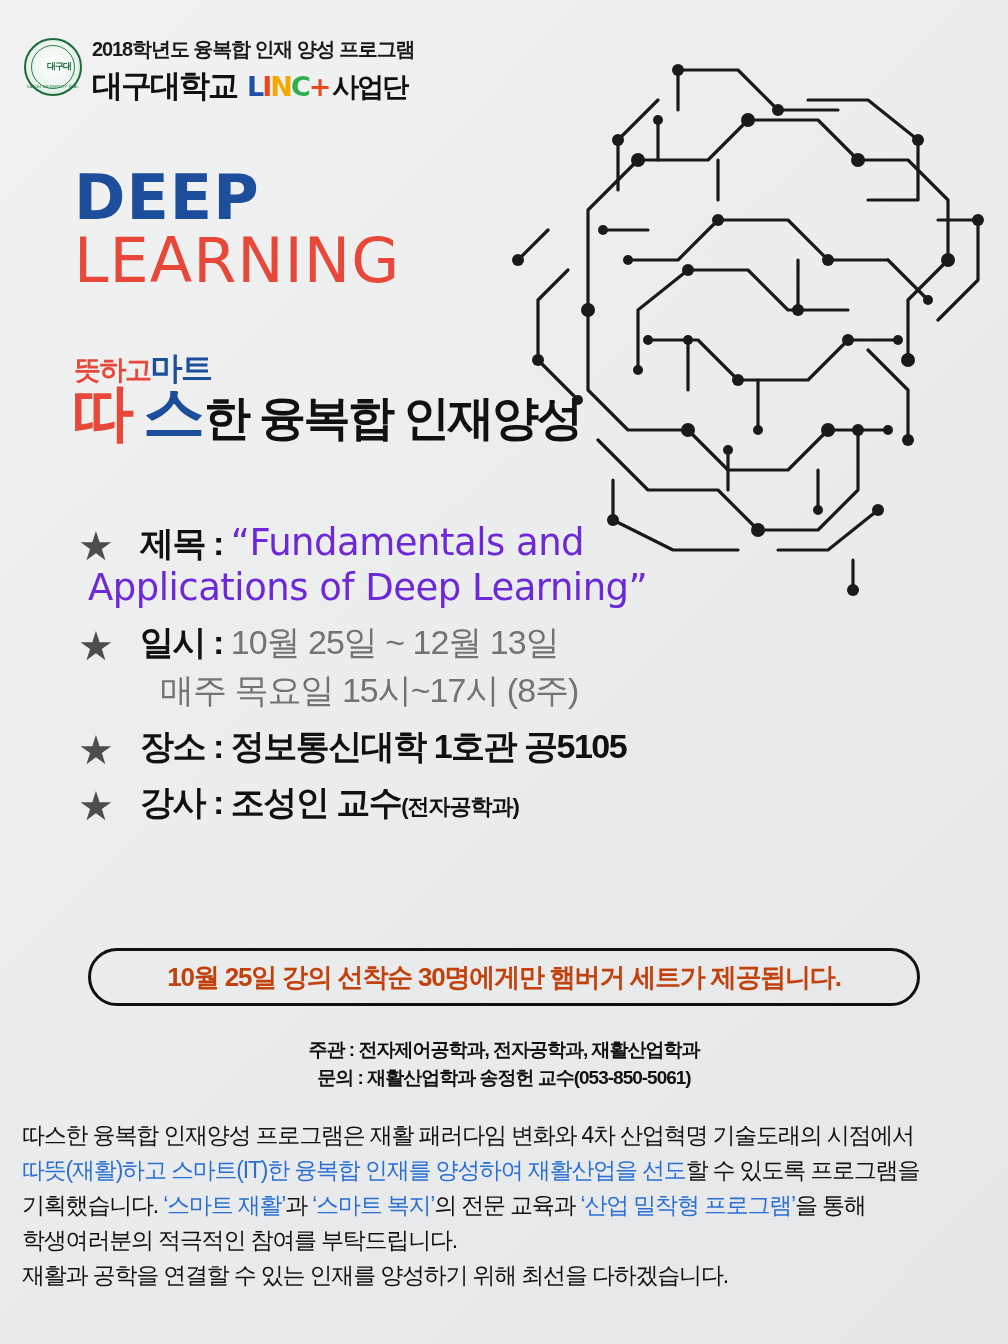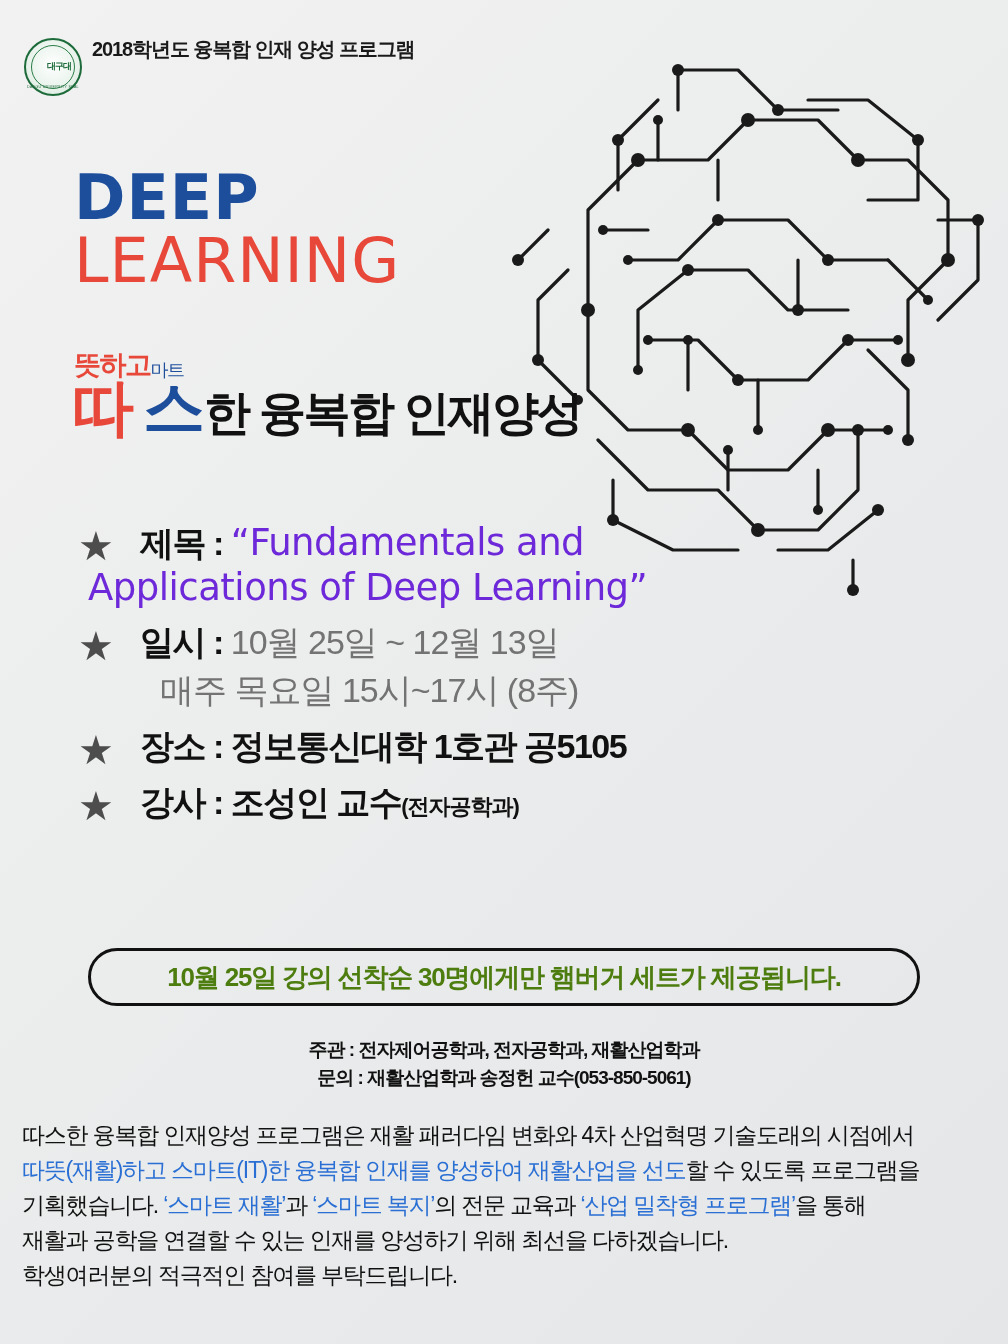--- a/index.html
+++ b/index.html
@@ -132,21 +132,21 @@
   .slogan-small {
     display: flex;
     align-items: flex-end;
     line-height: 1;
     margin-left: 2px;
   }
   .slogan-small .red {
     font-size: 27px; font-weight: bold; color: #e8483a; letter-spacing: -1.5px;
   }
   .slogan-small .blue {
-    font-size: 18px; font-weight: normal; color: #1d4e9c; letter-spacing: -1.5px;
+    font-size: 32px; font-weight: bold; color: #1d4e9c; letter-spacing: -1.5px;
   }
   .slogan-big {
     display: flex;
     align-items: baseline;
     line-height: 1;
     margin-top: -2px;
   }
   .slogan-big .big-red {
     font-size: 62px; font-weight: bold; color: #e8483a; letter-spacing: -3px;
   }
@@ -229,21 +229,21 @@
     border: 3px solid #111;
     border-radius: 30px;
     display: flex;
     align-items: center;
     justify-content: center;
     background: transparent;
   }
   .notice-text {
     font-size: 26px;
     font-weight: bold;
-    color: #4d7c0f;
+    color: #c2410c;
     letter-spacing: -1.2px;
   }
 
   
   .orgs {
     position: absolute;
     top: 1036px; left: 0; width: 100%;
     text-align: center;
   }
   .org-line {
@@ -269,20 +269,27 @@
 </head>
 <body>
 
 <div class="header">
   <div class="univ-seal">
     <div class="seal-mark">대구대</div>
     <div class="seal-ring-text">DAEGU UNIVERSITY SEAL</div>
   </div>
   <div class="header-text">
     <div class="header-line1">2018학년도 융복합 인재 양성 프로그램</div>
+    <div class="header-line2">
+      <span class="univ-name">대구대학교</span>
+      <span class="link-logo">
+        <span class="l1">L</span><span class="l2">I</span><span class="l3">N</span><span class="l4">C</span><span class="l5">+</span>
+      </span>
+      <span class="sub-org">사업단</span>
+    </div>
   </div>
 </div>
 
 <svg class="brain" viewBox="0 0 620 600">
   <g fill="none" stroke="#1a1a1a" stroke-width="3.2" stroke-linecap="round" stroke-linejoin="round">
     <path d="M200 300 L200 200 L250 150 L320 150 L360 110 L430 110 L470 150"></path>
     <path d="M470 150 L520 150 L560 190 L560 250"></path>
     <path d="M560 250 L520 290 L520 350"></path>
     <path d="M200 300 L200 380 L240 420 L300 420"></path>
     <path d="M300 420 L340 460 L400 460 L440 420 L500 420"></path>
@@ -426,15 +433,15 @@
 </div>
 
 <div class="para">
   <div>따스한 융복합 인재양성 프로그램은 재활 패러다임 변화와 4차 산업혁명 기술도래의 시점에서</div>
   <div>
     <span class="blue">따뜻(재활)하고 스마트(IT)한 융복합 인재를 양성하여 재활산업을 선도</span><span>할 수 있도록 프로그램을</span>
   </div>
   <div>
     <span>기획했습니다. </span><span class="blue">‘스마트 재활’</span><span>과 </span><span class="blue">‘스마트 복지’</span><span>의 전문 교육과 </span><span class="blue">‘산업 밀착형 프로그램’</span><span>을 통해</span>
   </div>
+  <div>학생여러분의 적극적인 참여를 부탁드립니다.</div>
   <div>재활과 공학을 연결할 수 있는 인재를 양성하기 위해 최선을 다하겠습니다.</div>
-  <div>학생여러분의 적극적인 참여를 부탁드립니다.</div>
 </div>
 
 </body></html>

